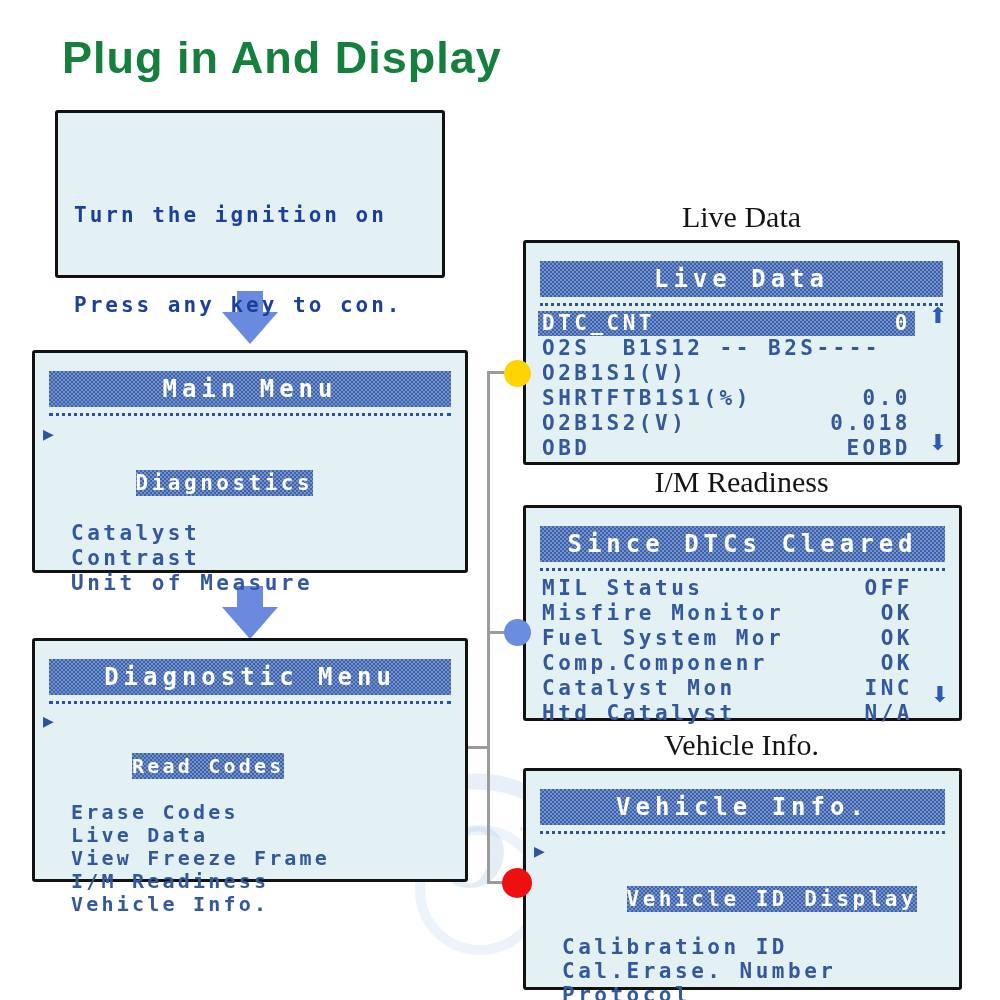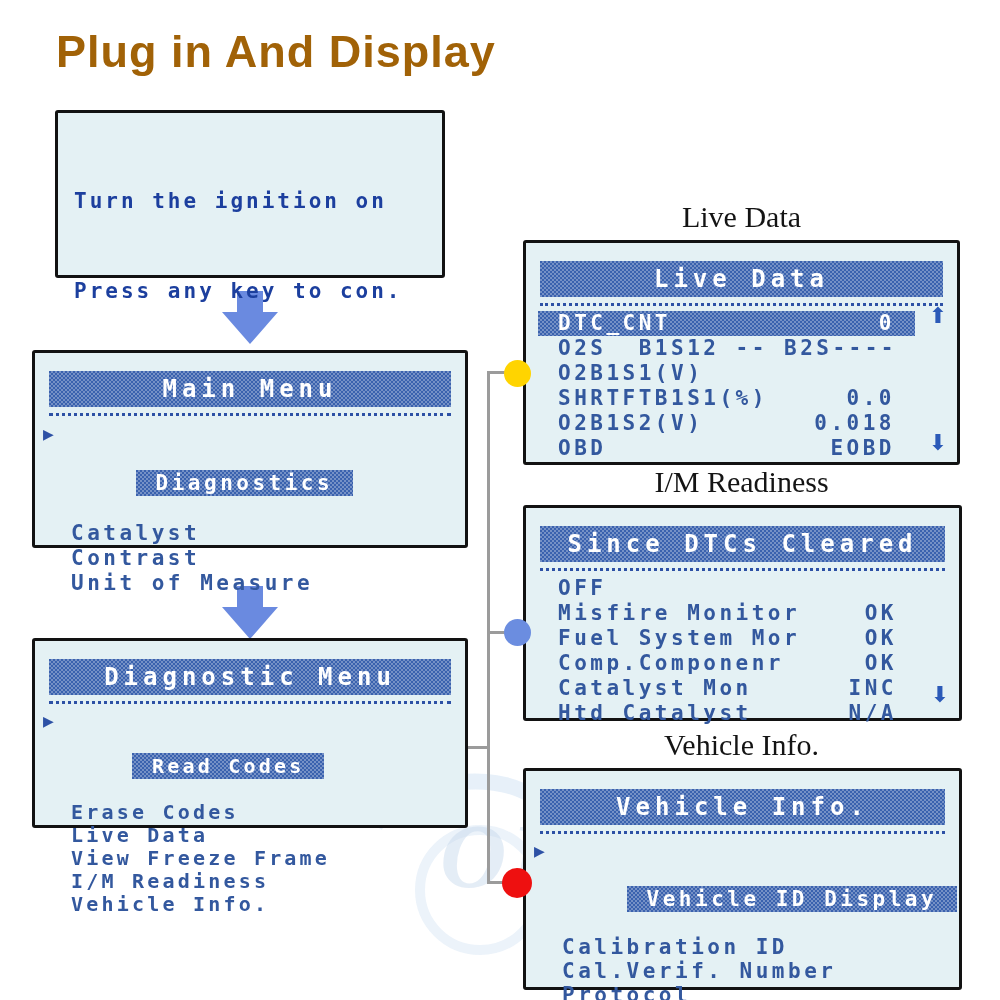--- a/index.html
+++ b/index.html
@@ -3,23 +3,23 @@
 <meta charset="utf-8">
 <style>
   html,body { margin:0; padding:0; }
   body {
     width:1000px; height:1000px; position:relative; background:#ffffff;
     font-family:"DejaVu Sans Mono", monospace; overflow:hidden;
   }
 
   
   .page-title {
-    position:absolute; left:46px; top:16px; margin:10px;
+    position:absolute; left:46px; top:16px; margin:16px;
     font-family:"Liberation Sans", sans-serif; font-weight:bold;
-    font-size:45px; letter-spacing:1px; color:#a16207; white-space:pre;
+    font-size:45px; letter-spacing:1px; color:#15803d; white-space:pre;
   }
 
   
   .lcd {
     position:absolute; box-sizing:border-box;
     background:#e4f1f4; border:3px solid #121212; border-radius:3px; z-index:2;
   }
   .dither {
     background-color:#3a62ae;
     background-image:
@@ -28,47 +28,47 @@
     background-size:4px 4px; background-position:0 0, 2px 2px;
   }
   .bar {
     margin:18px 14px 0; height:36px; display:flex; align-items:center; justify-content:center;
     color:#ffffff; font-weight:bold; font-size:24px; letter-spacing:5px; white-space:pre;
   }
   .sep { margin:6px 14px 5px; border-top:3px dotted #2d51a5; }
 
   
   .boot {
-    left:55px; top:110px; width:390px; height:168px; padding:13px 16px;
+    left:55px; top:110px; width:390px; height:168px; padding:27px 16px;
     color:#1c3f9e; font-weight:bold; font-size:21px; line-height:30px;
     letter-spacing:3px; white-space:pre;
   }
   .bline { min-height:30px; }
   .bline.center { text-align:center; }
 
   
-  .main-menu { left:32px; top:350px; width:436px; height:198px; }
-  .diag-menu { left:32px; top:638px; width:436px; height:190px; }
+  .main-menu { left:32px; top:350px; width:436px; height:223px; }
+  .diag-menu { left:32px; top:638px; width:436px; height:244px; }
   .veh       { left:523px; top:768px; width:439px; height:222px; }
 
   .mitem {
     position:relative; padding-left:36px; font-weight:bold; white-space:pre;
     color:#33589e; font-size:21px; line-height:25px; letter-spacing:3.5px;
   }
   .diag-menu .mitem { font-size:20px; line-height:23px; letter-spacing:3.2px; }
   .veh .mitem { line-height:24px; }
   .cursor { position:absolute; left:8px; top:0; color:#2d51a5; font-size:18px; }
-  .hl { color:#ffffff; padding:1px 20px; }
+  .hl { color:#ffffff; padding:1px 0; }
 
   
   .live { left:523px; top:240px; width:437px; height:225px; }
   .im   { left:523px; top:505px; width:439px; height:216px; }
   .drow {
     display:flex; justify-content:space-between;
-    margin:0 42px 0 12px; padding:0 20px;
+    margin:0 42px 0 12px; padding:0 4px;
     font-weight:bold; font-size:21px; line-height:25px; letter-spacing:3.5px;
     color:#33589e; white-space:pre;
   }
   .drow.sel { color:#ffffff; }
 
   .caption {
     position:absolute; width:437px; text-align:center;
     font-family:"Liberation Serif", serif; font-size:30px; color:#141414; z-index:2;
   }
   .cap-live { left:523px; top:200px; }
@@ -212,20 +212,21 @@
   </div>
   <span class="scroll up">⬆</span>
   <span class="scroll down">⬇</span>
 </div>
 
 <div class="caption cap-im">I/M Readiness</div>
 <div class="lcd im">
   <div class="bar dither"><span>Since DTCs Cleared</span></div>
   <div class="sep"></div>
   <div class="drow">
+    <span>MIL Status</span>
     <span>OFF</span>
   </div>
   <div class="drow">
     <span>Misfire Monitor</span>
     <span>OK</span>
   </div>
   <div class="drow">
     <span>Fuel System Mor</span>
     <span>OK</span>
   </div>
@@ -246,21 +247,21 @@
 
 <div class="caption cap-veh">Vehicle Info.</div>
 <div class="lcd veh">
   <div class="bar dither"><span>Vehicle Info.</span></div>
   <div class="sep"></div>
   <div class="mitem">
     <span class="cursor">▶</span>
     <span class="hl dither">Vehicle ID Display</span>
   </div>
   <div class="mitem"><span>Calibration ID</span></div>
-  <div class="mitem"><span>Cal.Verif. Number</span></div>
+  <div class="mitem"><span>Cal.Erase. Number</span></div>
   <div class="mitem"><span>Protocol</span></div>
 </div>
 
 <div class="vline"></div>
 <div class="hstub st-1"></div>
 <div class="hstub st-2"></div>
 <div class="hstub st-3"></div>
 <div class="hstub st-4"></div>
 <div class="dot dot-yellow"></div>
 <div class="dot dot-blue"></div>

